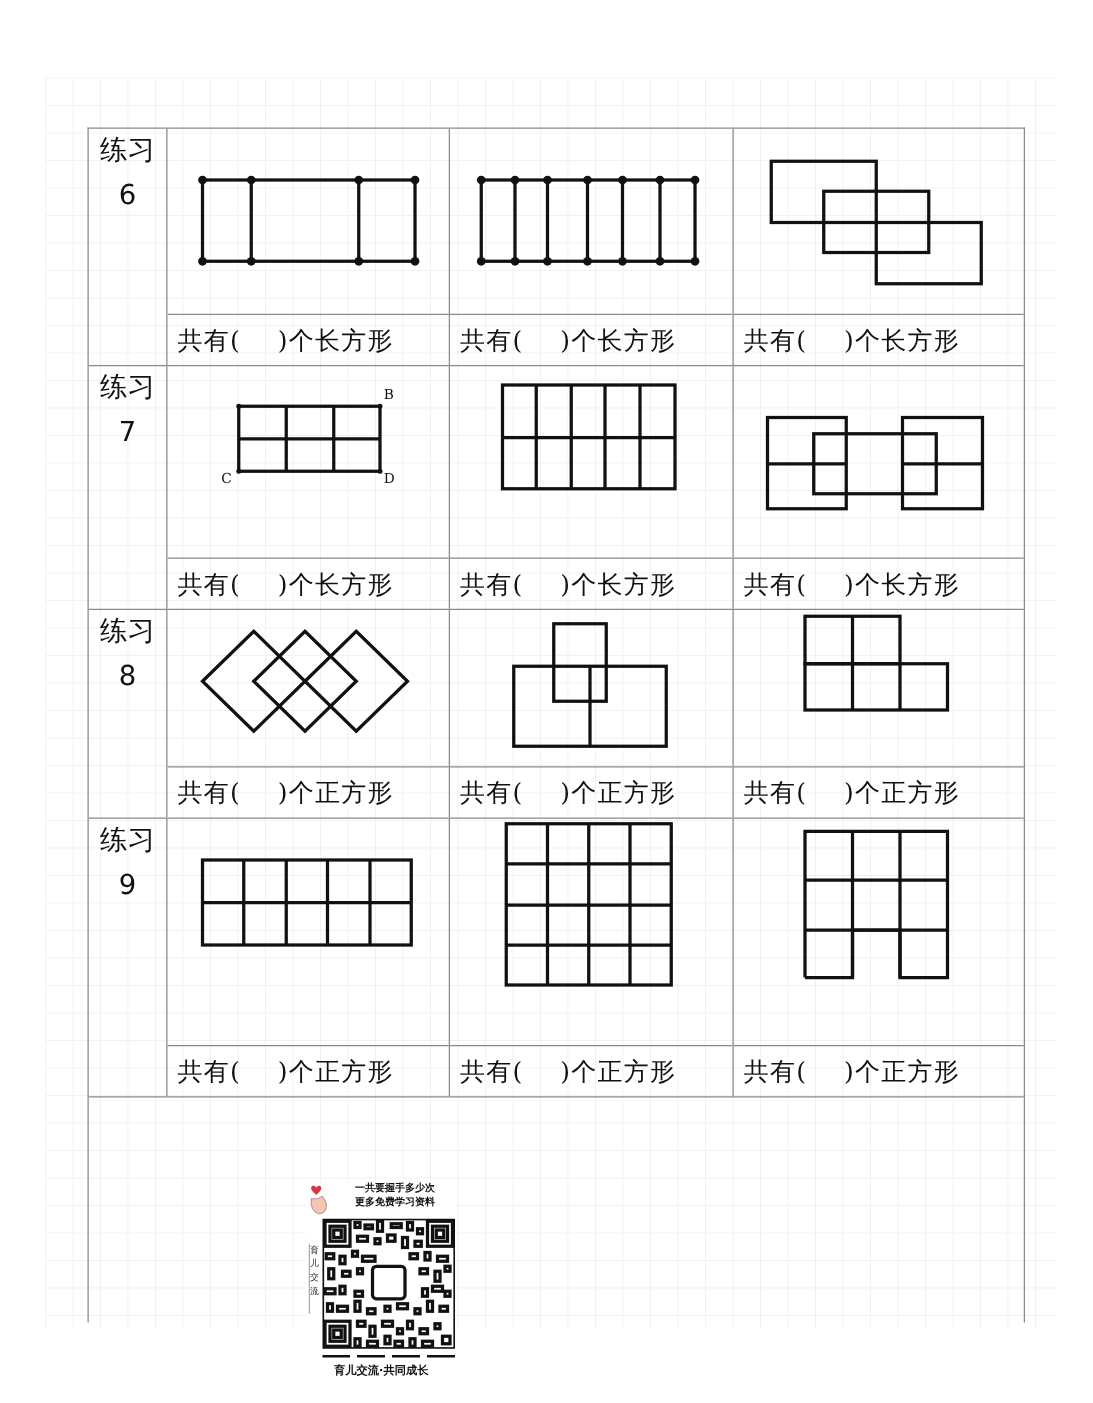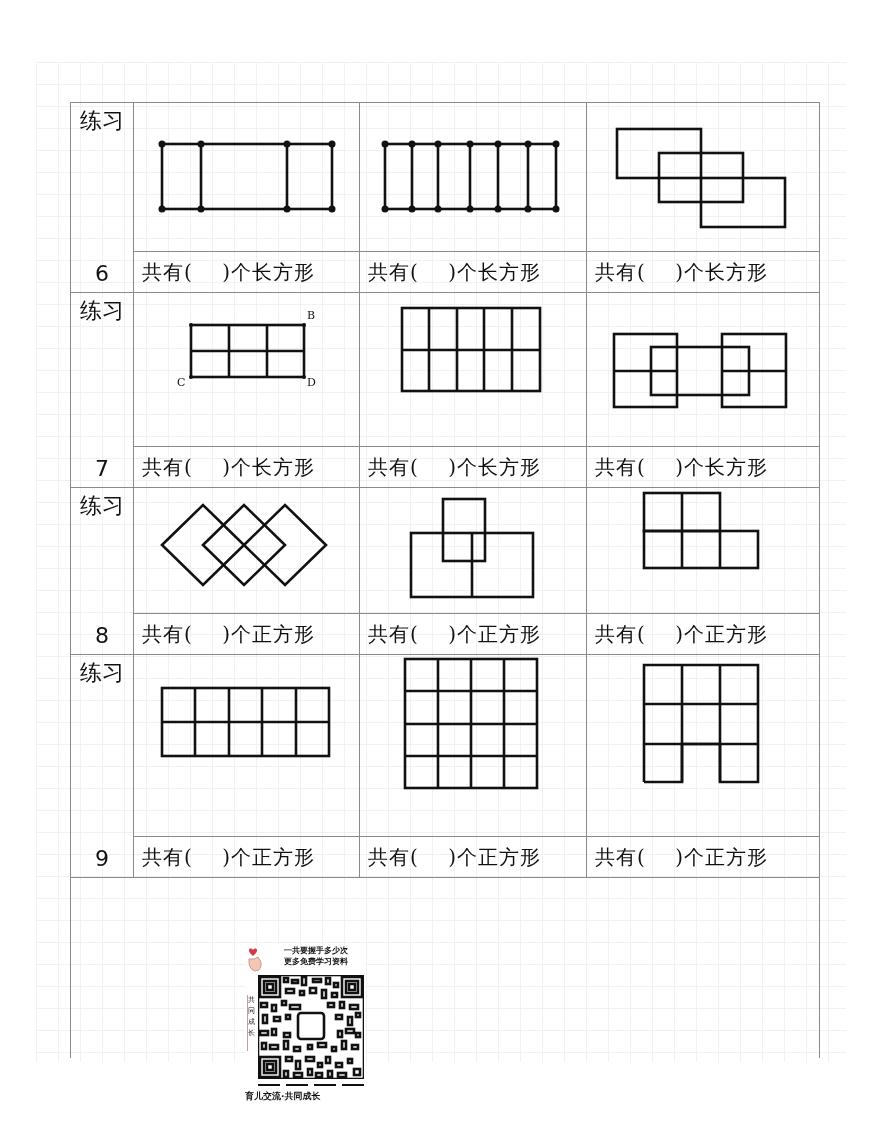--- a/index.html
+++ b/index.html
@@ -2,31 +2,31 @@
 <html><head>
 <meta charset="utf-8">
 <style>
   html,body{margin:0;padding:0;background:#ffffff;}
   body{width:874px;height:1122px;position:relative;overflow:hidden;font-family:"DejaVu Sans",sans-serif;color:#111;}
   .gridbg{position:absolute;left:36px;top:62px;width:810px;height:1000px;
     background-image:linear-gradient(#eeeeee 1px,transparent 1px),linear-gradient(90deg,#eeeeee 1px,transparent 1px);
     background-size:22px 22px;opacity:.8;}
   .sheet{position:absolute;left:70px;top:102px;width:748px;height:955px;border:1.5px solid #8a8a8a;border-bottom:none;}
   .row{position:absolute;left:0;width:748px;border-bottom:1.5px solid #8a8a8a;}
-  .lbl{position:absolute;left:0;top:0;width:62px;height:100%;border-right:1.5px solid #8a8a8a;display:flex;flex-direction:column;align-items:center;justify-content:space-between;font-size:22px;line-height:36px;}
+  .lbl{position:absolute;left:0;top:0;width:62px;height:100%;border-right:1.5px solid #8a8a8a;display:flex;flex-direction:column;align-items:center;justify-content:flex-start;font-size:22px;line-height:36px;}
   .cell{position:absolute;top:0;border-right:1.5px solid #8a8a8a;}
   .fig{position:absolute;left:0;top:0;width:100%;}
   .ans{position:absolute;left:0;bottom:0;width:100%;border-top:1.5px solid #8a8a8a;height:41px;display:flex;align-items:center;font-size:20px;letter-spacing:1px;white-space:pre;padding-left:8px;box-sizing:border-box;font-family:"DejaVu Serif",serif;}
   svg line,svg rect,svg polygon,svg polyline{stroke:#111;stroke-width:2.6;fill:none;}
   svg circle{fill:#111;}
   svg text{font-family:"DejaVu Serif",serif;font-size:11px;fill:#111;}
   .q{position:absolute;top:0;font-size:25px;line-height:36px;padding:2px 4px;box-sizing:border-box;font-family:"DejaVu Serif",serif;letter-spacing:1px;}
   .qr{position:absolute;left:245px;top:945px;width:120px;height:160px;background:#fff;}
   .qr .cap{font-size:8px;line-height:11px;text-align:center;margin-left:22px;font-weight:bold;}
-  .qr .foot{position:absolute;bottom:2px;left:0;width:100%;font-size:9px;font-weight:bold;}
+  .qr .foot{position:absolute;bottom:2px;left:0;width:100%;text-align:center;font-size:9px;font-weight:bold;}
 </style>
 </head>
 <body>
 
 <div class="gridbg"></div>
 
 <div class="sheet">
 
   <div class="row" style="top:0;height:189px;">
     <div class="lbl">
@@ -274,16 +274,16 @@
         <rect x="50" y="94" width="4" height="6"></rect>
         <rect x="58" y="98" width="6" height="4"></rect>
         <rect x="70" y="96" width="4" height="6"></rect>
         <rect x="80" y="98" width="8" height="4"></rect>
         <rect x="96" y="94" width="6" height="6"></rect>
     </g>
     <rect x="40" y="38" width="26" height="26" rx="3" fill="#111"></rect>
     <ellipse cx="50" cy="49" rx="6" ry="5" fill="#fff"></ellipse>
     <ellipse cx="57" cy="54" rx="5" ry="4" fill="#fff"></ellipse>
   </svg>
-  <div style="position:absolute;left:2px;top:50px;width:10px;height:56px;border-left:1px solid #c9a;font-size:7px;line-height:11px;">共同成长</div>
+  <div style="position:absolute;left:2px;top:50px;width:10px;height:56px;border-left:1px solid #c9a;font-size:7px;line-height:11px;">育儿交流</div>
   <div style="position:absolute;left:13px;top:139px;width:106px;height:2px;background:repeating-linear-gradient(90deg,#111 0 22px,#fff 22px 28px);"></div>
   <div class="foot">育儿交流·共同成长</div>
 </div>
 
 </body></html>

